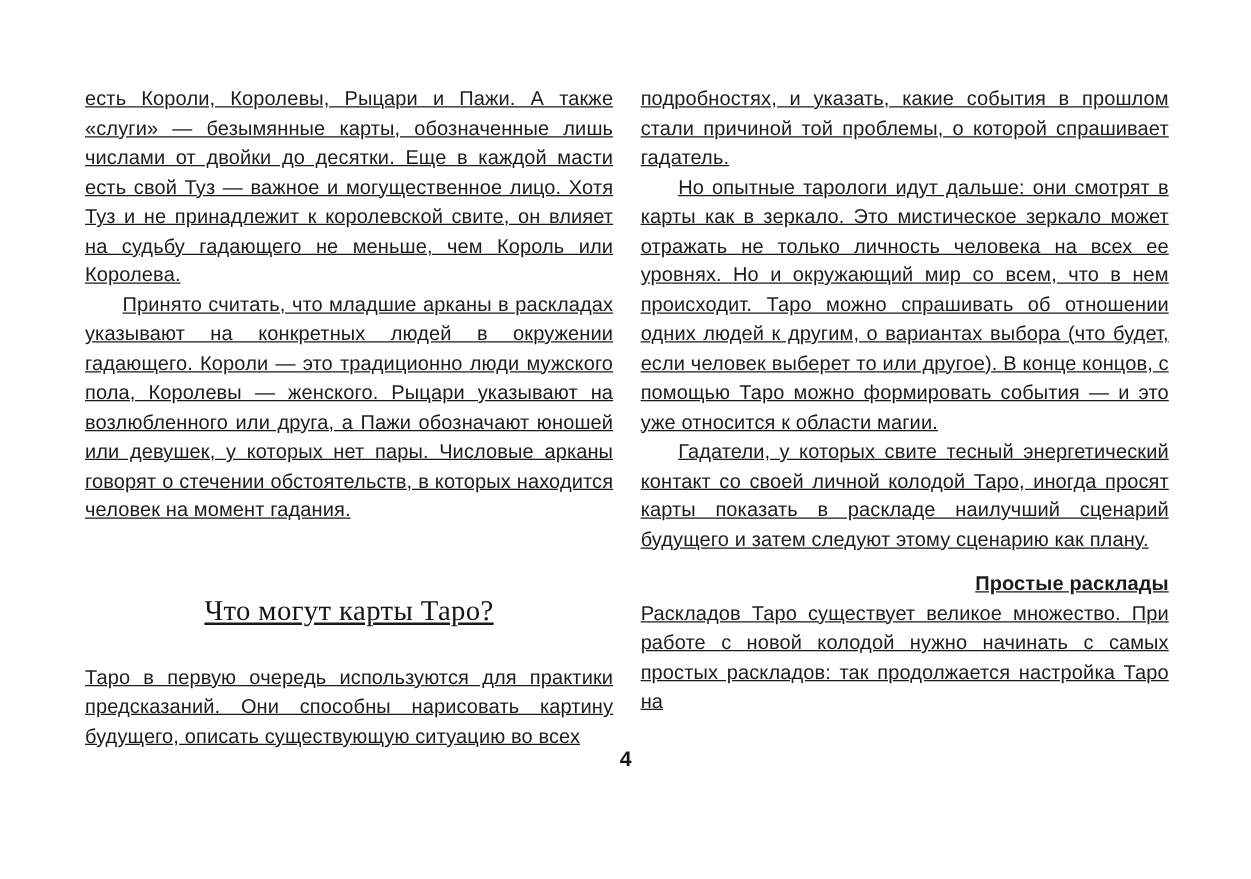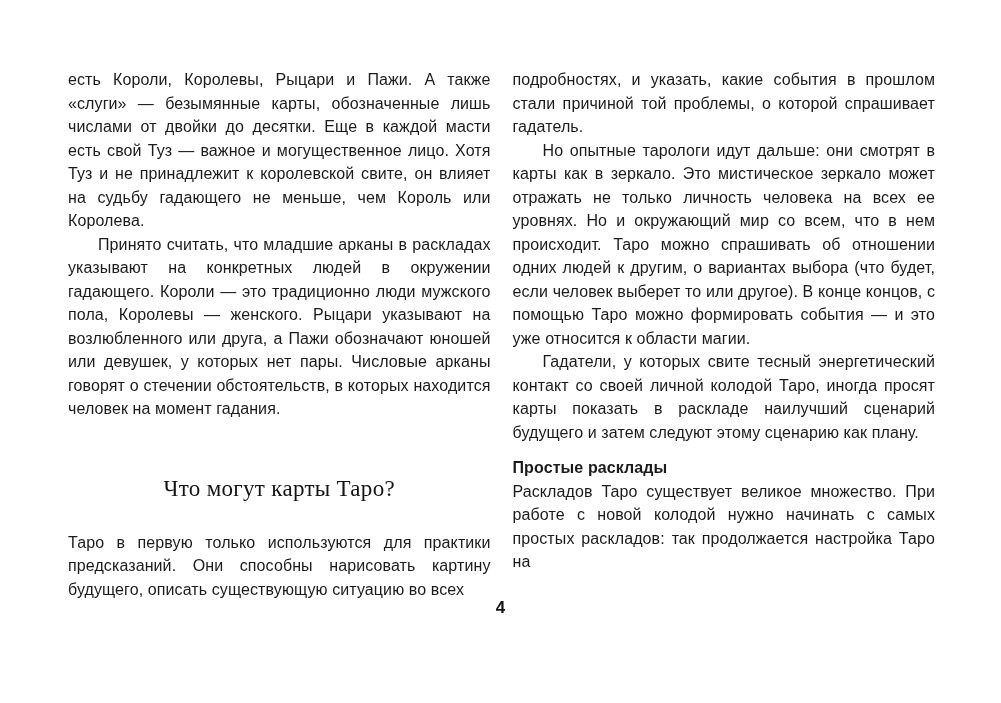--- a/index.html
+++ b/index.html
@@ -24,41 +24,42 @@
     display: flex;
     gap: 22px;
   }
   .col {
     flex: 1 1 0;
     font-size: 16px;
     line-height: 23.5px;
     text-align: justify;
     hyphens: auto;
     letter-spacing: 0.1px;
+    text-decoration: underline;
   }
   .col p {
     margin: 0;
   }
   .col p.indent {
     text-indent: 30px;
   }
   .section-heading {
     font-family: "Liberation Serif", "DejaVu Serif", serif;
     font-weight: 400;
     font-size: 23px;
     line-height: 36px;
     text-align: center;
     margin: 50px 0 24px 0;
     letter-spacing: 0.3px;
     color: #141414;
   }
   .subheading {
     font-weight: 700;
     margin-top: 12px !important;
-    text-align: left;
+    text-align: right;
   }
   .page-number {
     position: absolute;
     top: 598px;
     left: 0;
     width: 100%;
     text-align: center;
     font-weight: 700;
     font-size: 17px;
     color: #141414;
@@ -67,21 +68,21 @@
 </head>
 <body>
 
 <div class="page">
   <div class="columns">
 
     <div class="col">
       <p>есть Короли, Королевы, Рыцари и Пажи. А также «слуги» — безымянные карты, обозначенные лишь числами от двойки до десятки. Еще в каждой масти есть свой Туз — важное и могущественное лицо. Хотя Туз и не принадлежит к королевской свите, он влияет на судьбу гадающего не меньше, чем Король или Королева.</p>
       <p class="indent">Принято считать, что младшие арканы в раскладах указывают на конкретных людей в окружении гадающего. Короли — это традиционно люди мужского пола, Королевы — женского. Рыцари указывают на возлюбленного или друга, а Пажи обозначают юношей или девушек, у которых нет пары. Числовые арканы говорят о стечении обстоятельств, в которых находится человек на момент гадания.</p>
       <h2 class="section-heading">Что могут карты Таро?</h2>
-      <p>Таро в первую только используются для практики предсказаний. Они способны нарисовать картину будущего, описать существующую ситуацию во всех</p>
+      <p>Таро в первую очередь используются для практики предсказаний. Они способны нарисовать картину будущего, описать существующую ситуацию во всех</p>
     </div>
 
     <div class="col">
       <p>подробностях, и указать, какие события в прошлом стали причиной той проблемы, о которой спрашивает гадатель.</p>
       <p class="indent">Но опытные тарологи идут дальше: они смотрят в карты как в зеркало. Это мистическое зеркало может отражать не только личность человека на всех ее уровнях. Но и окружающий мир со всем, что в нем происходит. Таро можно спрашивать об отношении одних людей к другим, о вариантах выбора (что будет, если человек выберет то или другое). В конце концов, с помощью Таро можно формировать события — и это уже относится к области магии.</p>
       <p class="indent">Гадатели, у которых свите тесный энергетический контакт со своей личной колодой Таро, иногда просят карты показать в раскладе наилучший сценарий будущего и затем следуют этому сценарию как плану.</p>
       <p class="subheading">Простые расклады</p>
       <p>Раскладов Таро существует великое множество. При работе с новой колодой нужно начинать с самых простых раскладов: так продолжается настройка Таро на</p>
     </div>
 

